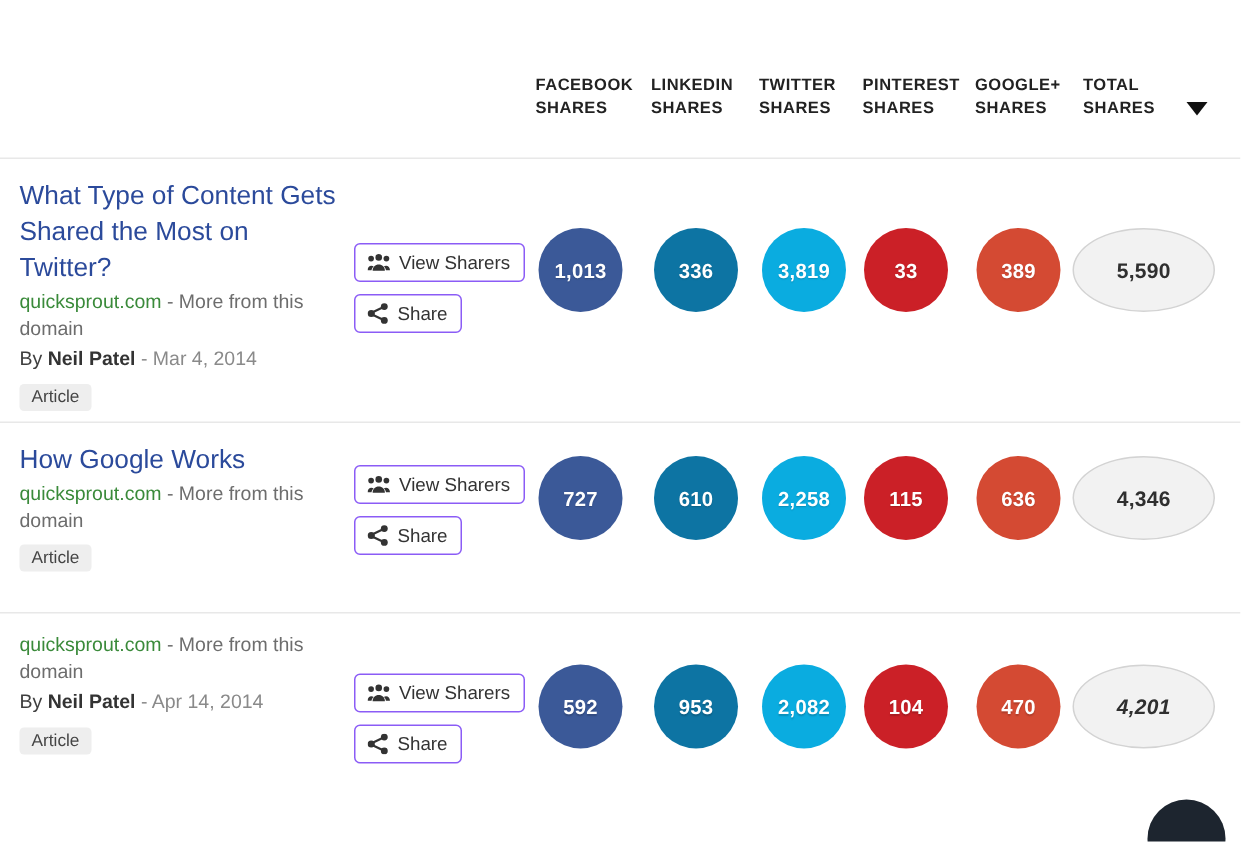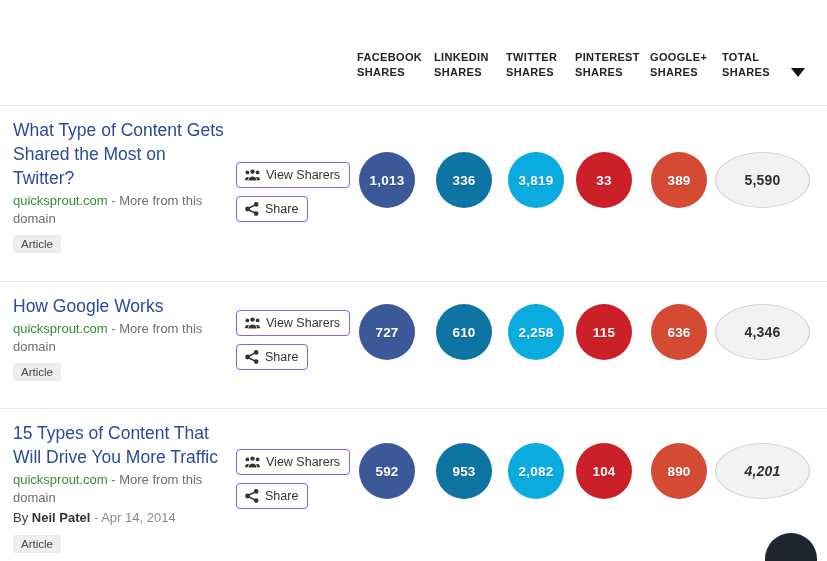--- a/index.html
+++ b/index.html
@@ -160,21 +160,21 @@
       <span>TOTAL</span>
       <span>SHARES</span>
     </div>
     <div class="sort-caret"></div>
   </div>
   <div class="hdr-rule"></div>
 
   <div class="rows" id="rows">
       <div class="row" style="height: 176px;">
         <div class="row-inner">
-          <div class="meta" style="top: 12px;"><h3 class="title">What Type of Content Gets Shared the Most on Twitter?</h3><div class="sub"><a class="dom">quicksprout.com</a><span> - More from this domain</span></div><span class="tag">Article</span></div>
+          <div class="meta" style="top: 12px;"><h3 class="title">What Type of Content Gets Shared the Most on Twitter?</h3><div class="sub"><a class="dom">quicksprout.com</a><span> - More from this domain</span></div><div class="by"><span>By </span><span class="bold">Neil Patel</span><span class="date"> - Mar 4, 2014</span></div><span class="tag">Article</span></div>
           <div class="actions" style="top: 56px;">
             <div><button class="btn">
                 <span>
                   <svg width="15" height="12" viewBox="0 0 15 12">
                     <circle cx="7.5" cy="2.6" r="2.2" fill="#333"></circle>
                     <circle cx="2.4" cy="3.4" r="1.9" fill="#333"></circle>
                     <circle cx="12.6" cy="3.4" r="1.9" fill="#333"></circle>
                     <path d="M3.4 11.5c0-2.4 1.8-4.1 4.1-4.1s4.1 1.7 4.1 4.1z" fill="#333"></path>
                     <path d="M0 11.2c0-1.9 1.2-3.1 2.6-3.1 .6 0 1.1.2 1.5.5-.8.7-1.3 1.6-1.4 2.6z" fill="#333"></path>
                     <path d="M15 11.2c0-1.9-1.2-3.1-2.6-3.1-.6 0-1.1.2-1.5.5.8.7 1.3 1.6 1.4 2.6z" fill="#333"></path>
@@ -238,21 +238,21 @@
             <div class="bubble" style="left: 81px; top: 22px; background: rgb(13, 116, 163);">610</div>
             <div class="bubble" style="left: 153px; top: 22px; background: rgb(10, 172, 224);">2,258</div>
             <div class="bubble" style="left: 221px; top: 22px; background: rgb(203, 32, 39);">115</div>
             <div class="bubble" style="left: 296px; top: 22px; background: rgb(212, 74, 51);">636</div>
             <div class="bubble total" style="left: 360px; top: 22px;">4,346</div>
           </div>
         </div>
       </div>
       <div class="row" style="height: 153px;">
         <div class="row-inner">
-          <div class="meta" style="top: 12px;"><h3 class="title">15 Types of Content That Will Drive You More Traffic</h3><div class="sub"><a class="dom">quicksprout.com</a><span> - More from this domain</span></div><div class="by"><span>By </span><span class="bold">Neil Patel</span><span class="date"> - Apr 14, 2014</span></div><span class="tag">Article</span></div>
+          <div class="meta" style="top: 12px;"><div class="sub"><a class="dom">quicksprout.com</a><span> - More from this domain</span></div><div class="by"><span>By </span><span class="bold">Neil Patel</span><span class="date"> - Apr 14, 2014</span></div><span class="tag">Article</span></div>
           <div class="actions" style="top: 40px;">
             <div><button class="btn">
                 <span>
                   <svg width="15" height="12" viewBox="0 0 15 12">
                     <circle cx="7.5" cy="2.6" r="2.2" fill="#333"></circle>
                     <circle cx="2.4" cy="3.4" r="1.9" fill="#333"></circle>
                     <circle cx="12.6" cy="3.4" r="1.9" fill="#333"></circle>
                     <path d="M3.4 11.5c0-2.4 1.8-4.1 4.1-4.1s4.1 1.7 4.1 4.1z" fill="#333"></path>
                     <path d="M0 11.2c0-1.9 1.2-3.1 2.6-3.1 .6 0 1.1.2 1.5.5-.8.7-1.3 1.6-1.4 2.6z" fill="#333"></path>
                     <path d="M15 11.2c0-1.9-1.2-3.1-2.6-3.1-.6 0-1.1.2-1.5.5.8.7 1.3 1.6 1.4 2.6z" fill="#333"></path>
@@ -270,21 +270,21 @@
                   </svg>
                 </span>
                 <span>Share</span>
               </button></div>
           </div>
           <div class="circles">
             <div class="bubble" style="left: 4px; top: 34px; background: rgb(59, 89, 152);">592</div>
             <div class="bubble" style="left: 81px; top: 34px; background: rgb(13, 116, 163);">953</div>
             <div class="bubble" style="left: 153px; top: 34px; background: rgb(10, 172, 224);">2,082</div>
             <div class="bubble" style="left: 221px; top: 34px; background: rgb(203, 32, 39);">104</div>
-            <div class="bubble" style="left: 296px; top: 34px; background: rgb(212, 74, 51);">890</div>
+            <div class="bubble" style="left: 296px; top: 34px; background: rgb(212, 74, 51);">470</div>
             <div class="bubble total" style="left: 360px; top: 34px; font-style: italic;">4,201</div>
           </div>
         </div>
       </div>
     </div>
 
   <div class="fab"></div>
 </div>
 
 </body></html>

